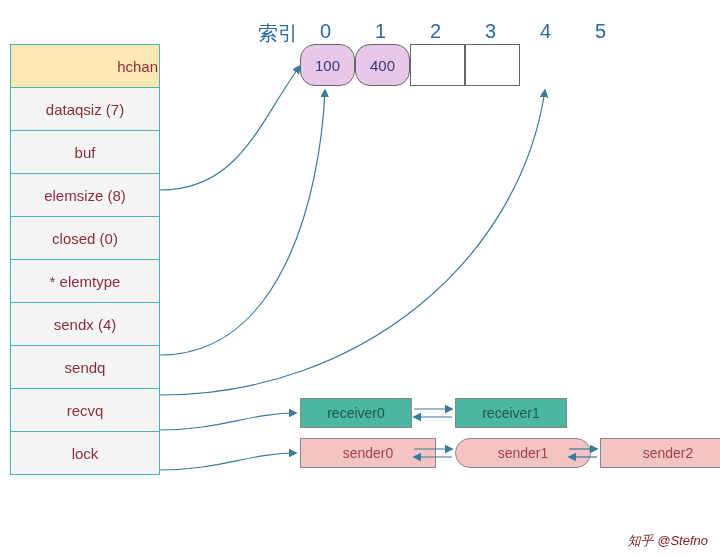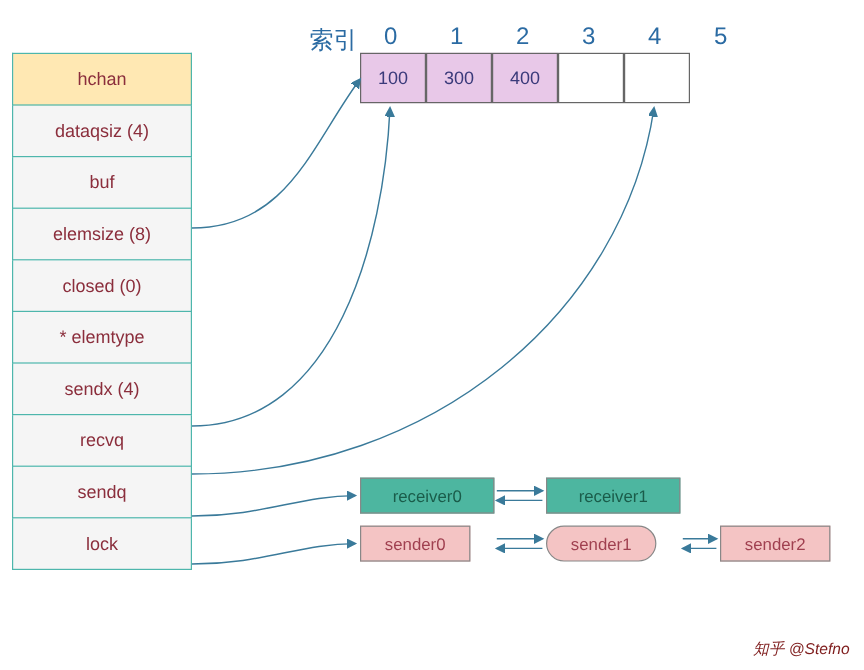--- a/index.html
+++ b/index.html
@@ -21,20 +21,21 @@
     border: 1px solid #4db6ac;
     height: 40px;
     text-align: center;
     font-size: 15px;
     color: #8b2e3c;
     background: #f5f5f5;
   }
   .struct-table td.header {
     background: #ffe8b3;
     color: #8b2e3c;
+    text-align: right;
   }
   .index-label {
     position: absolute;
     color: #2b6ba3;
     font-size: 20px;
     text-align: center;
   }
   .buf-array {
     position: absolute;
     left: 300px;
@@ -47,20 +48,21 @@
     border: 1px solid #666;
     display: flex;
     align-items: center;
     justify-content: center;
     font-size: 15px;
     color: #3a3a7a;
     box-sizing: border-box;
   }
   .buf-cell.filled {
     background: #e8c8e8;
+    border-radius: 15px;
   }
   .buf-cell.empty {
     background: #fff;
   }
   .queue-node {
     position: absolute;
     height: 30px;
     border: 1px solid #888;
     display: flex;
     align-items: center;
@@ -69,21 +71,21 @@
     box-sizing: border-box;
   }
   .receiver {
     background: #4db6a0;
     color: #1a5c4a;
     width: 112px;
   }
   .sender {
     background: #f4c4c4;
     color: #a04050;
-    width: 92px;
+    width: 136px;
   }
   .watermark {
     position: absolute;
     right: 12px;
     bottom: 8px;
     color: #7f1d1d;
     font-size: 13px;
     font-style: italic;
   }
   svg.connectors {
@@ -113,52 +115,51 @@
 <div class="index-label" style="left:485px; top:20px;">3</div>
 <div class="index-label" style="left:540px; top:20px;">4</div>
 <div class="index-label" style="left:595px; top:20px;">5</div>
 
 <table class="struct-table">
   <tbody>
       <tr>
         <td class="header">hchan</td>
       </tr>
   <tr>
-        <td>dataqsiz (4)</td>
+        <td>dataqsiz (7)</td>
       </tr>
   <tr>
         <td>buf</td>
       </tr>
   <tr>
         <td>elemsize (8)</td>
       </tr>
   <tr>
         <td>closed (0)</td>
       </tr>
   <tr>
         <td>* elemtype</td>
       </tr>
   <tr>
         <td>sendx (4)</td>
       </tr>
   <tr>
-        <td>recvq</td>
+        <td>sendq</td>
       </tr>
   <tr>
-        <td>sendq</td>
+        <td>recvq</td>
       </tr>
   <tr>
         <td>lock</td>
       </tr>
 </tbody>
   </table>
 
 <div class="buf-array">
   <div class="buf-cell filled">100</div>
-  <div class="buf-cell filled">300</div>
   <div class="buf-cell filled">400</div>
   <div class="buf-cell empty"></div>
   <div class="buf-cell empty"></div>
 </div>
 
 <div class="queue-node receiver" style="left:300px; top:398px;">receiver0</div>
 <div class="queue-node receiver" style="left:455px; top:398px;">receiver1</div>
 
 <div class="queue-node sender" style="left:300px; top:438px;">sender0</div>
 <div class="queue-node sender" style="left:455px; top:438px;border-radius:15px;">sender1</div>

